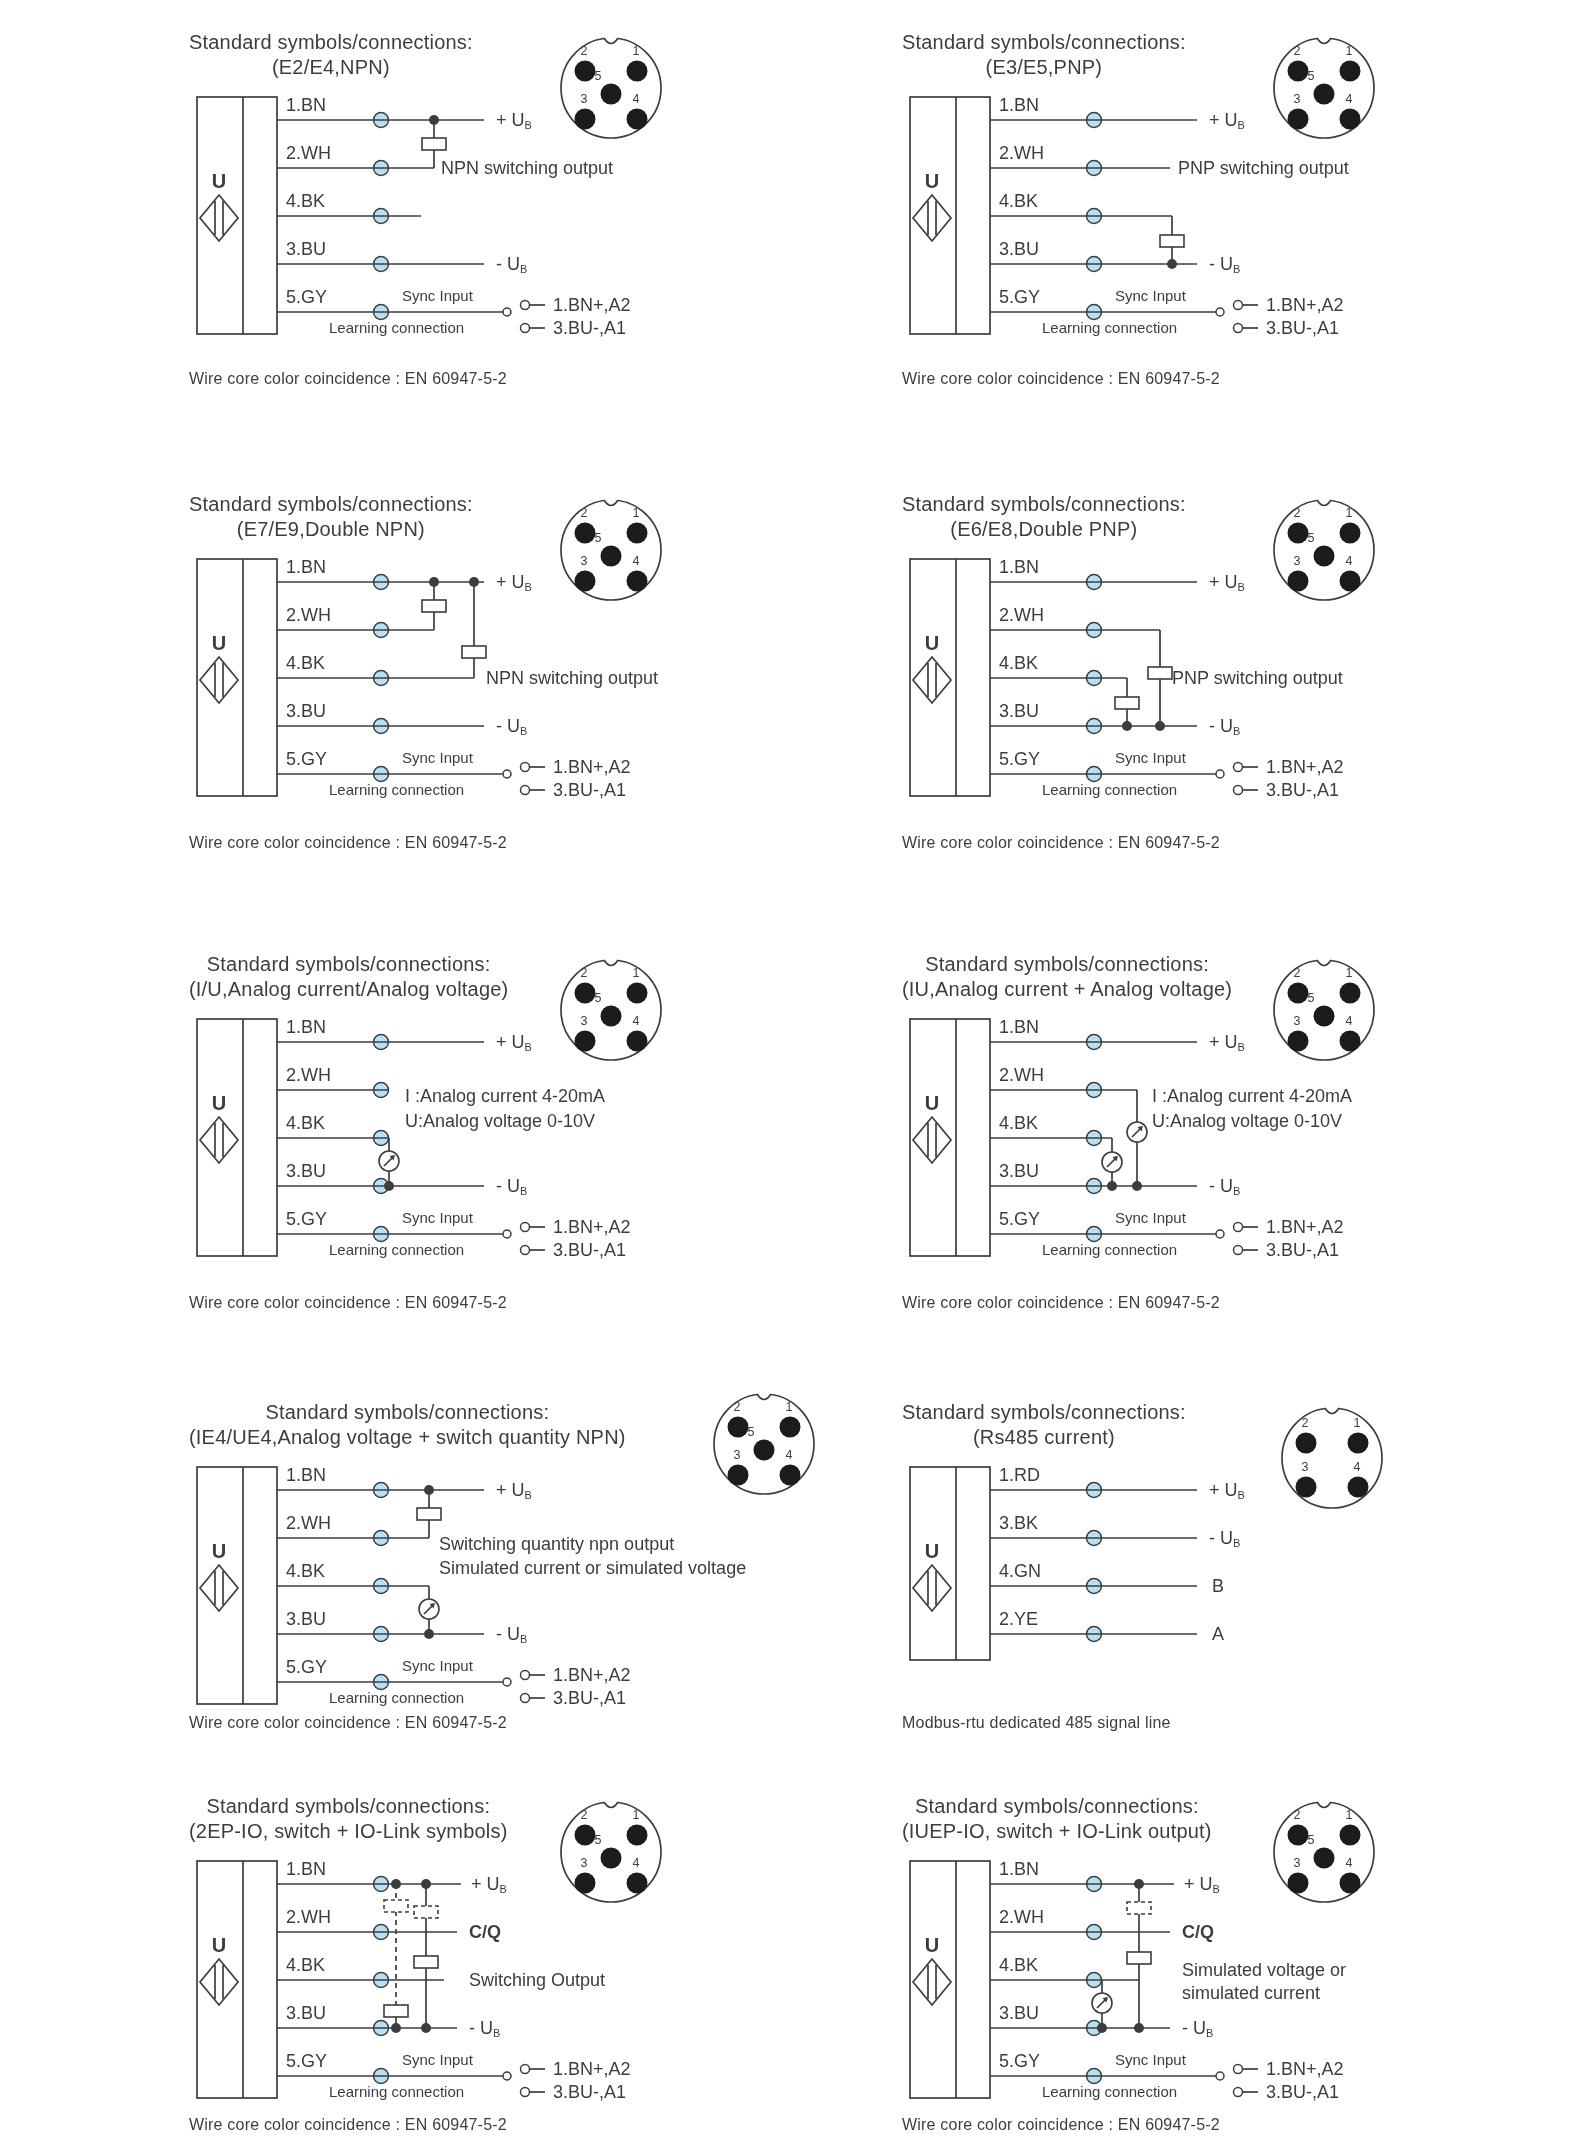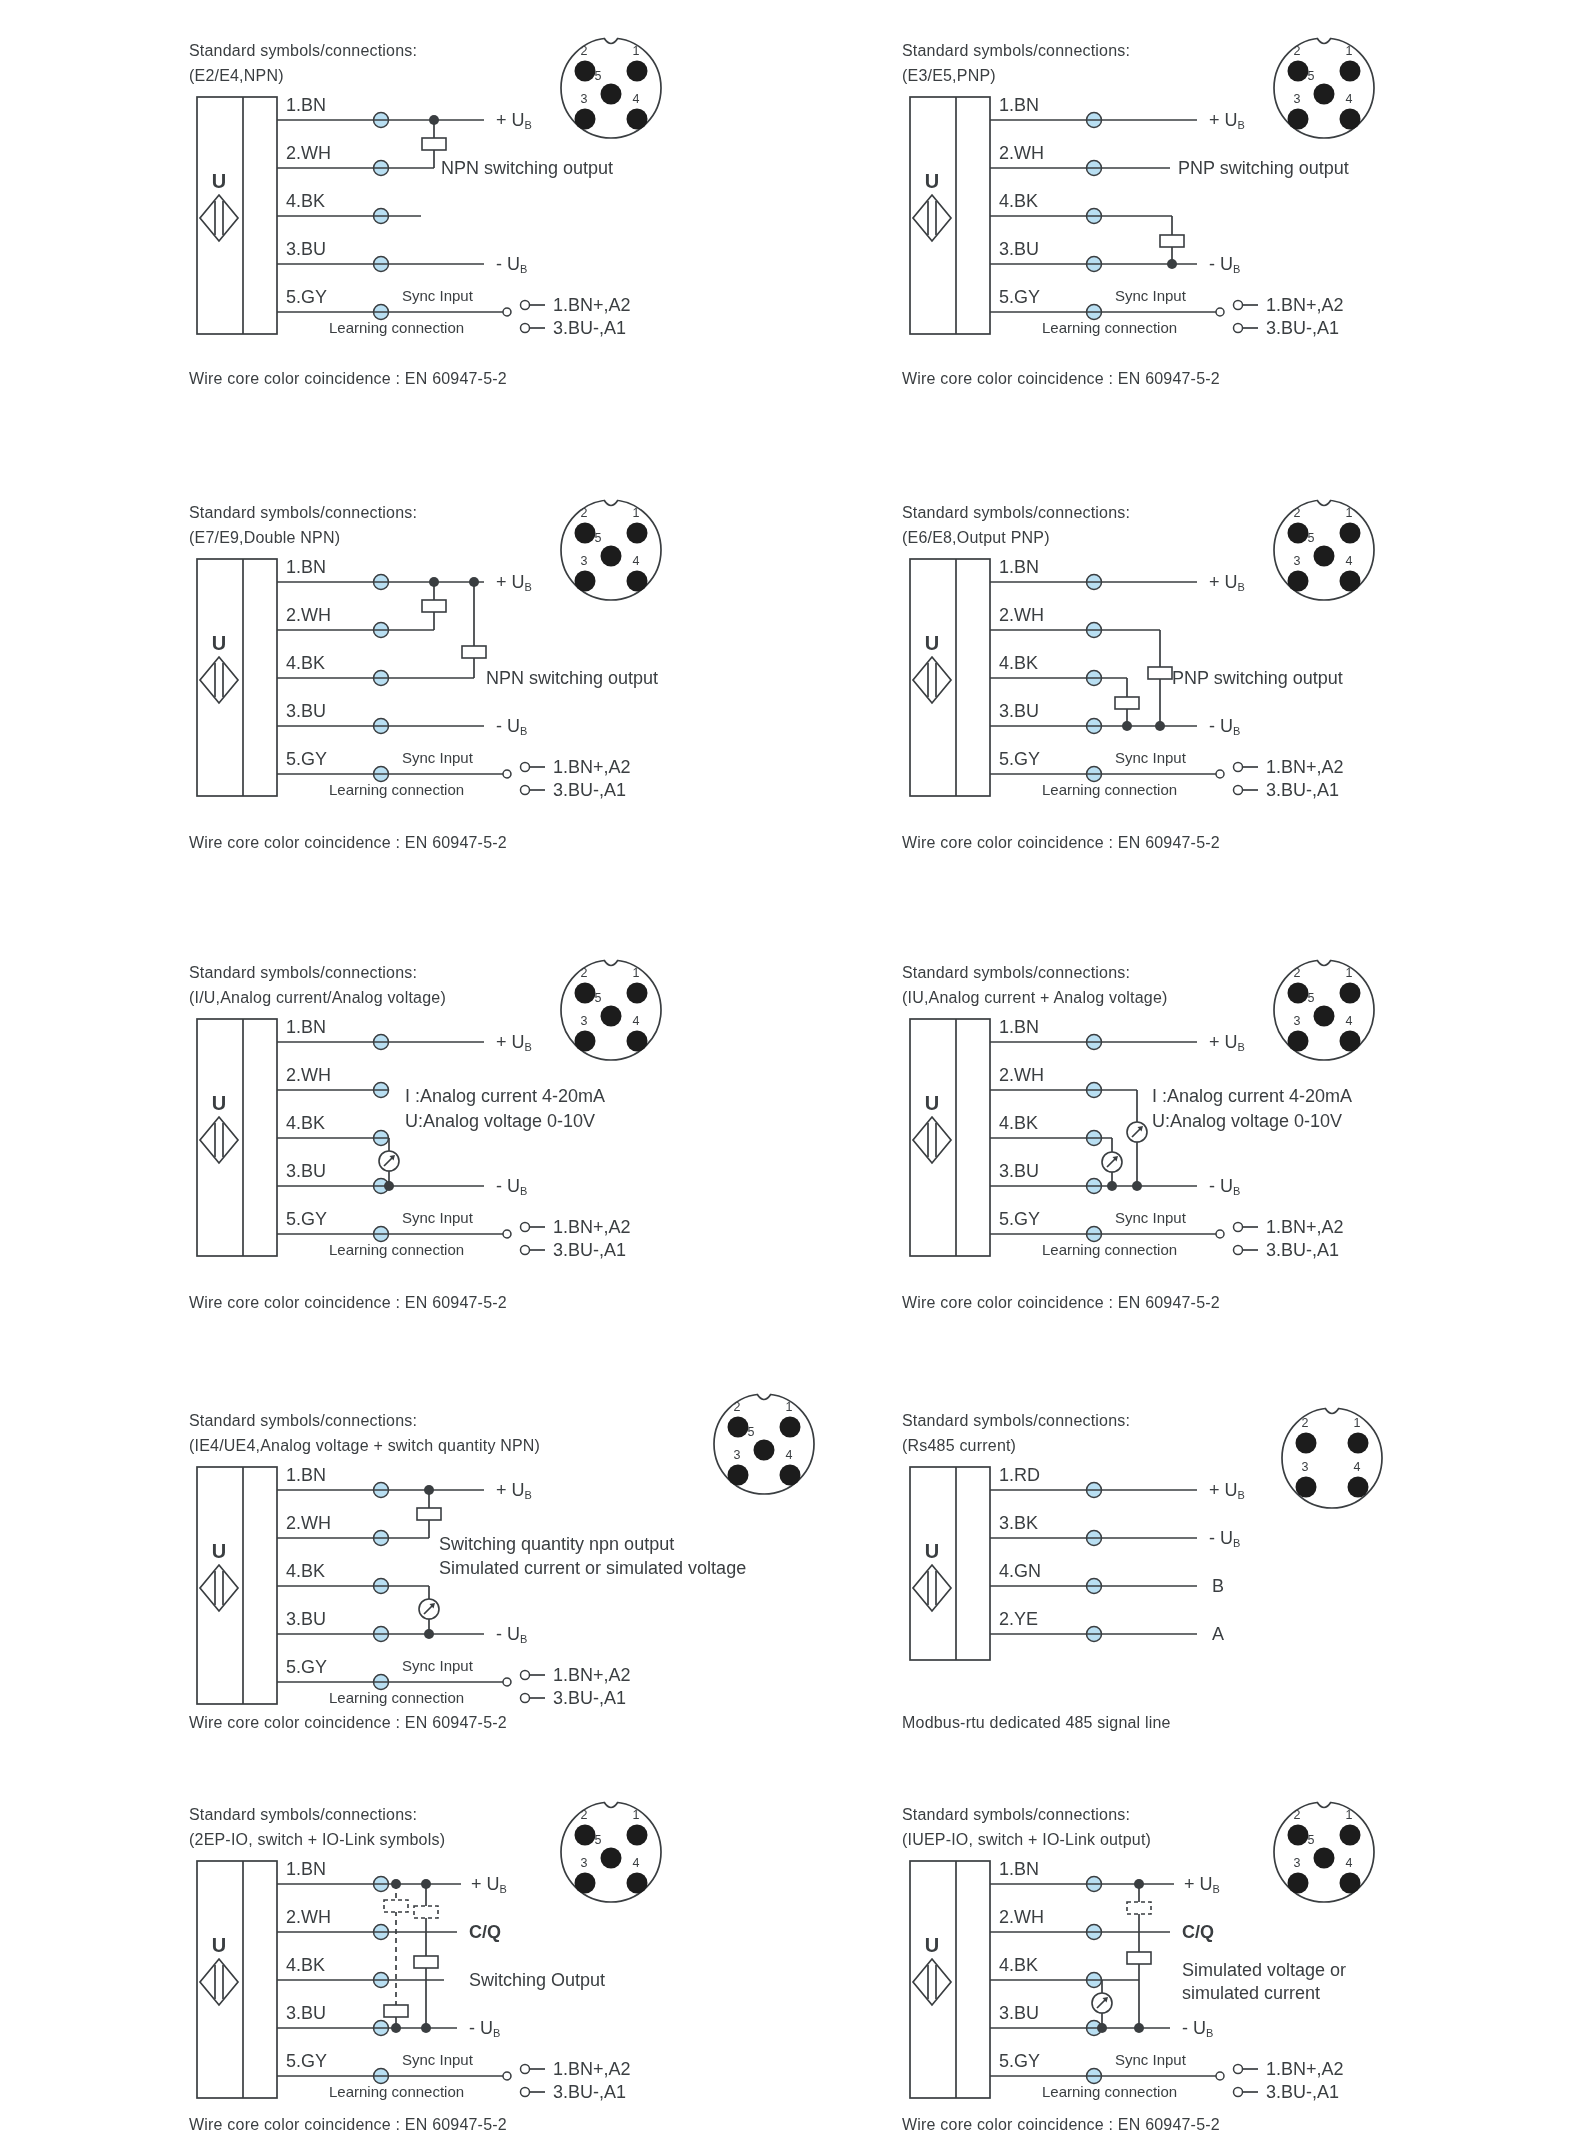--- a/index.html
+++ b/index.html
@@ -1,21 +1,21 @@
 <!DOCTYPE html>
 <html><head>
 <meta charset="utf-8">
 <style>
   html,body{margin:0;padding:0;}
   body{
     width:1587px;height:2154px;position:relative;background:#ffffff;
     font-family:"Liberation Sans",sans-serif;color:#3a3e41;
   }
   .panel{position:absolute;width:665px;height:400px;}
-  .ptitle{position:absolute;left:0;top:16px;font-size:16px;line-height:25px;letter-spacing:.2px;}
+  .ptitle{position:absolute;left:0;top:8px;font-size:20px;line-height:25px;letter-spacing:.2px;text-align:center;}
   .pfooter{position:absolute;left:0;font-size:16px;letter-spacing:.2px;white-space:nowrap;}
   svg.schem{position:absolute;left:0;top:0;overflow:visible;}
   svg text{fill:#3a3e41;font-family:"Liberation Sans",sans-serif;}
   .wire{stroke:#3a3e41;stroke-width:1.7;fill:none;}
   .dash{stroke-dasharray:5 4;}
   .boxr{fill:#ffffff;stroke:#3a3e41;stroke-width:1.7;}
   .conn{fill:#ffffff;stroke:#3a3e41;stroke-width:1.7;}
   .pind{fill:#1c1c1c;stroke:none;}
   .termc{fill:#b9dff2;stroke:#3a3e41;stroke-width:1.5;}
   .resr{fill:#ffffff;stroke:#3a3e41;stroke-width:1.6;}
@@ -222,21 +222,21 @@
           <text x="395" y="81" class="pinnum" text-anchor="middle">3</text>
           <circle cx="448" cy="97" r="10.5" class="pind"></circle>
           <text x="447" y="81" class="pinnum" text-anchor="middle">4</text>
         </g>
       </svg>
       <div class="pfooter" style="top: 350px;">Wire core color coincidence : EN 60947-5-2</div>
     </section>
     <section class="panel" style="left: 902px; top: 484px;">
       <div class="ptitle">
         <div>Standard symbols/connections:</div>
-        <div>(E6/E8,Output PNP)</div>
+        <div>(E6/E8,Double PNP)</div>
       </div>
       <svg class="schem" width="665" height="345">
         <g>
           <rect x="8" y="75" width="80" height="237" class="boxr"></rect>
           <line x1="54" y1="75" x2="54" y2="312" class="wire"></line>
           <text x="30" y="166" class="ulbl" text-anchor="middle">U</text>
           <polygon points="30,173 49,196 30,219 11,196" class="boxr"></polygon>
           <line x1="26" y1="179" x2="26" y2="213" class="wire"></line>
           <line x1="34" y1="179" x2="34" y2="213" class="wire"></line>
         </g>

